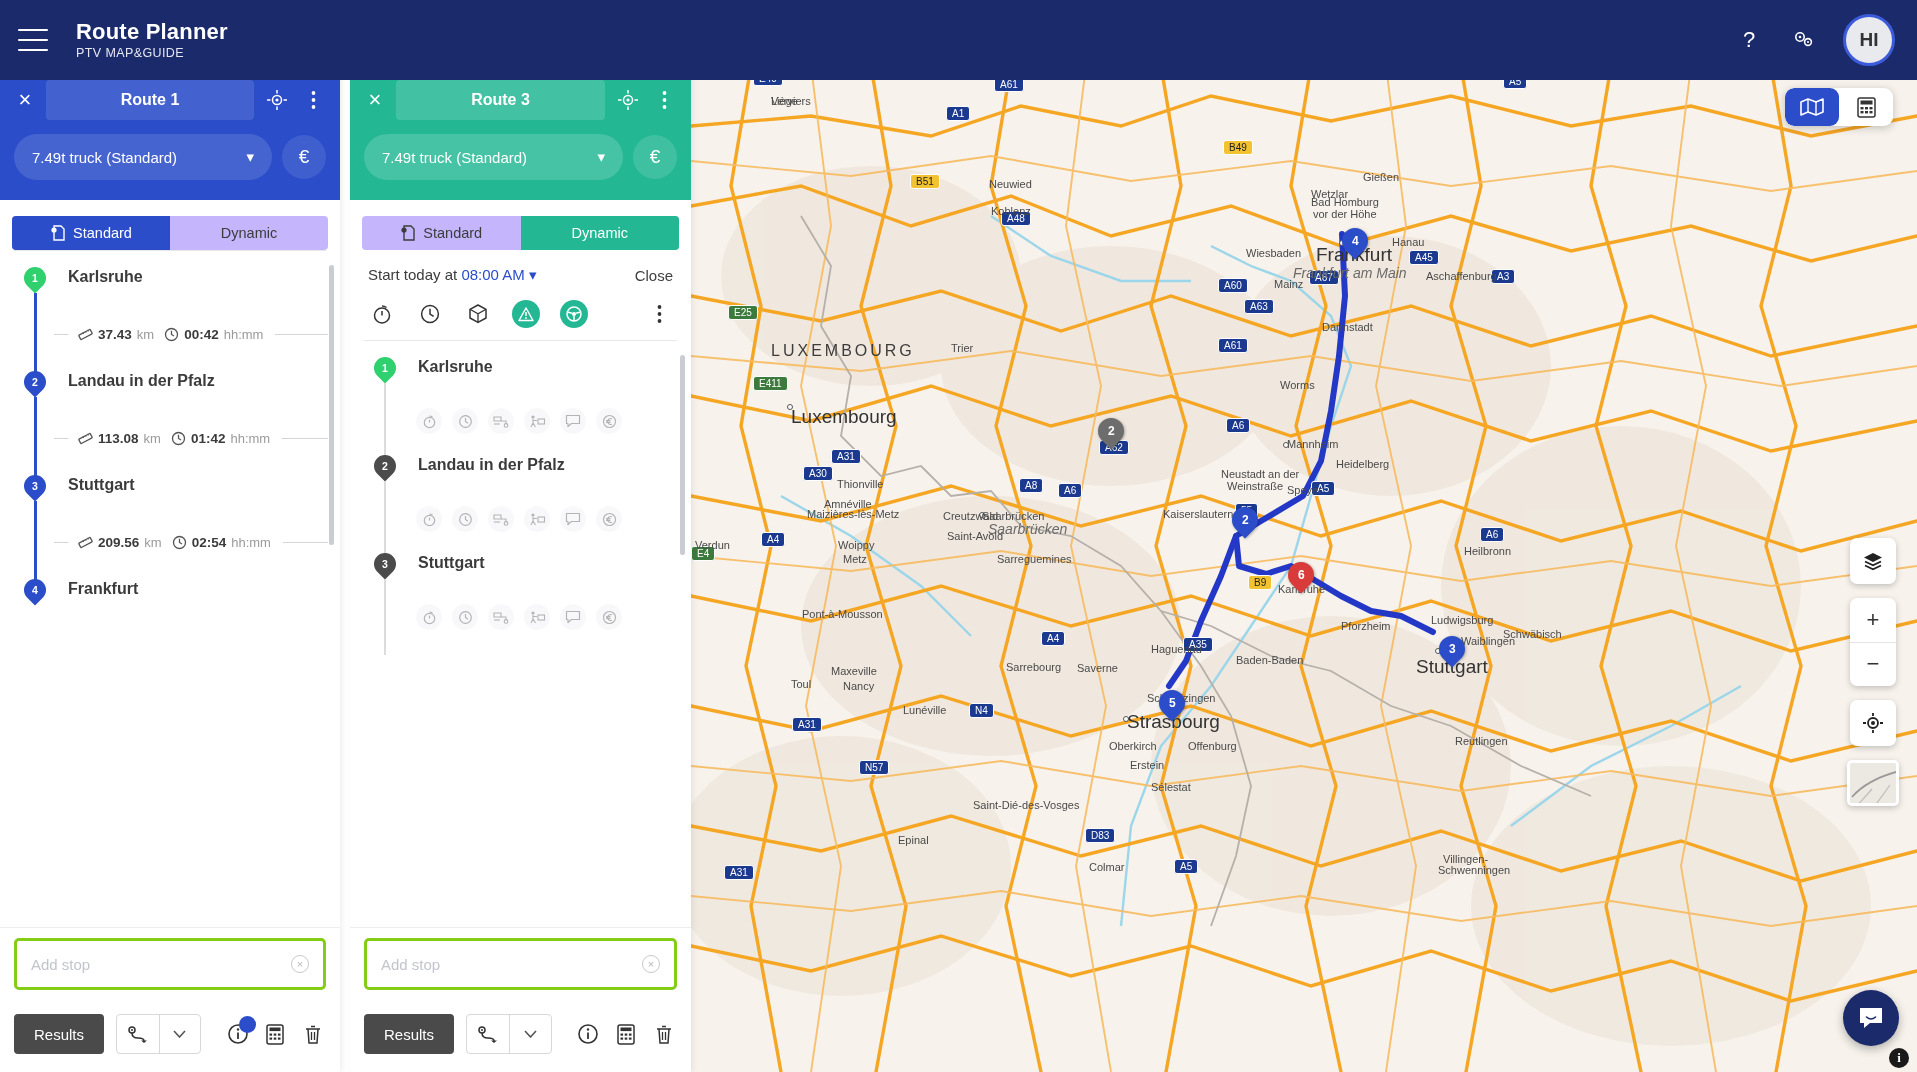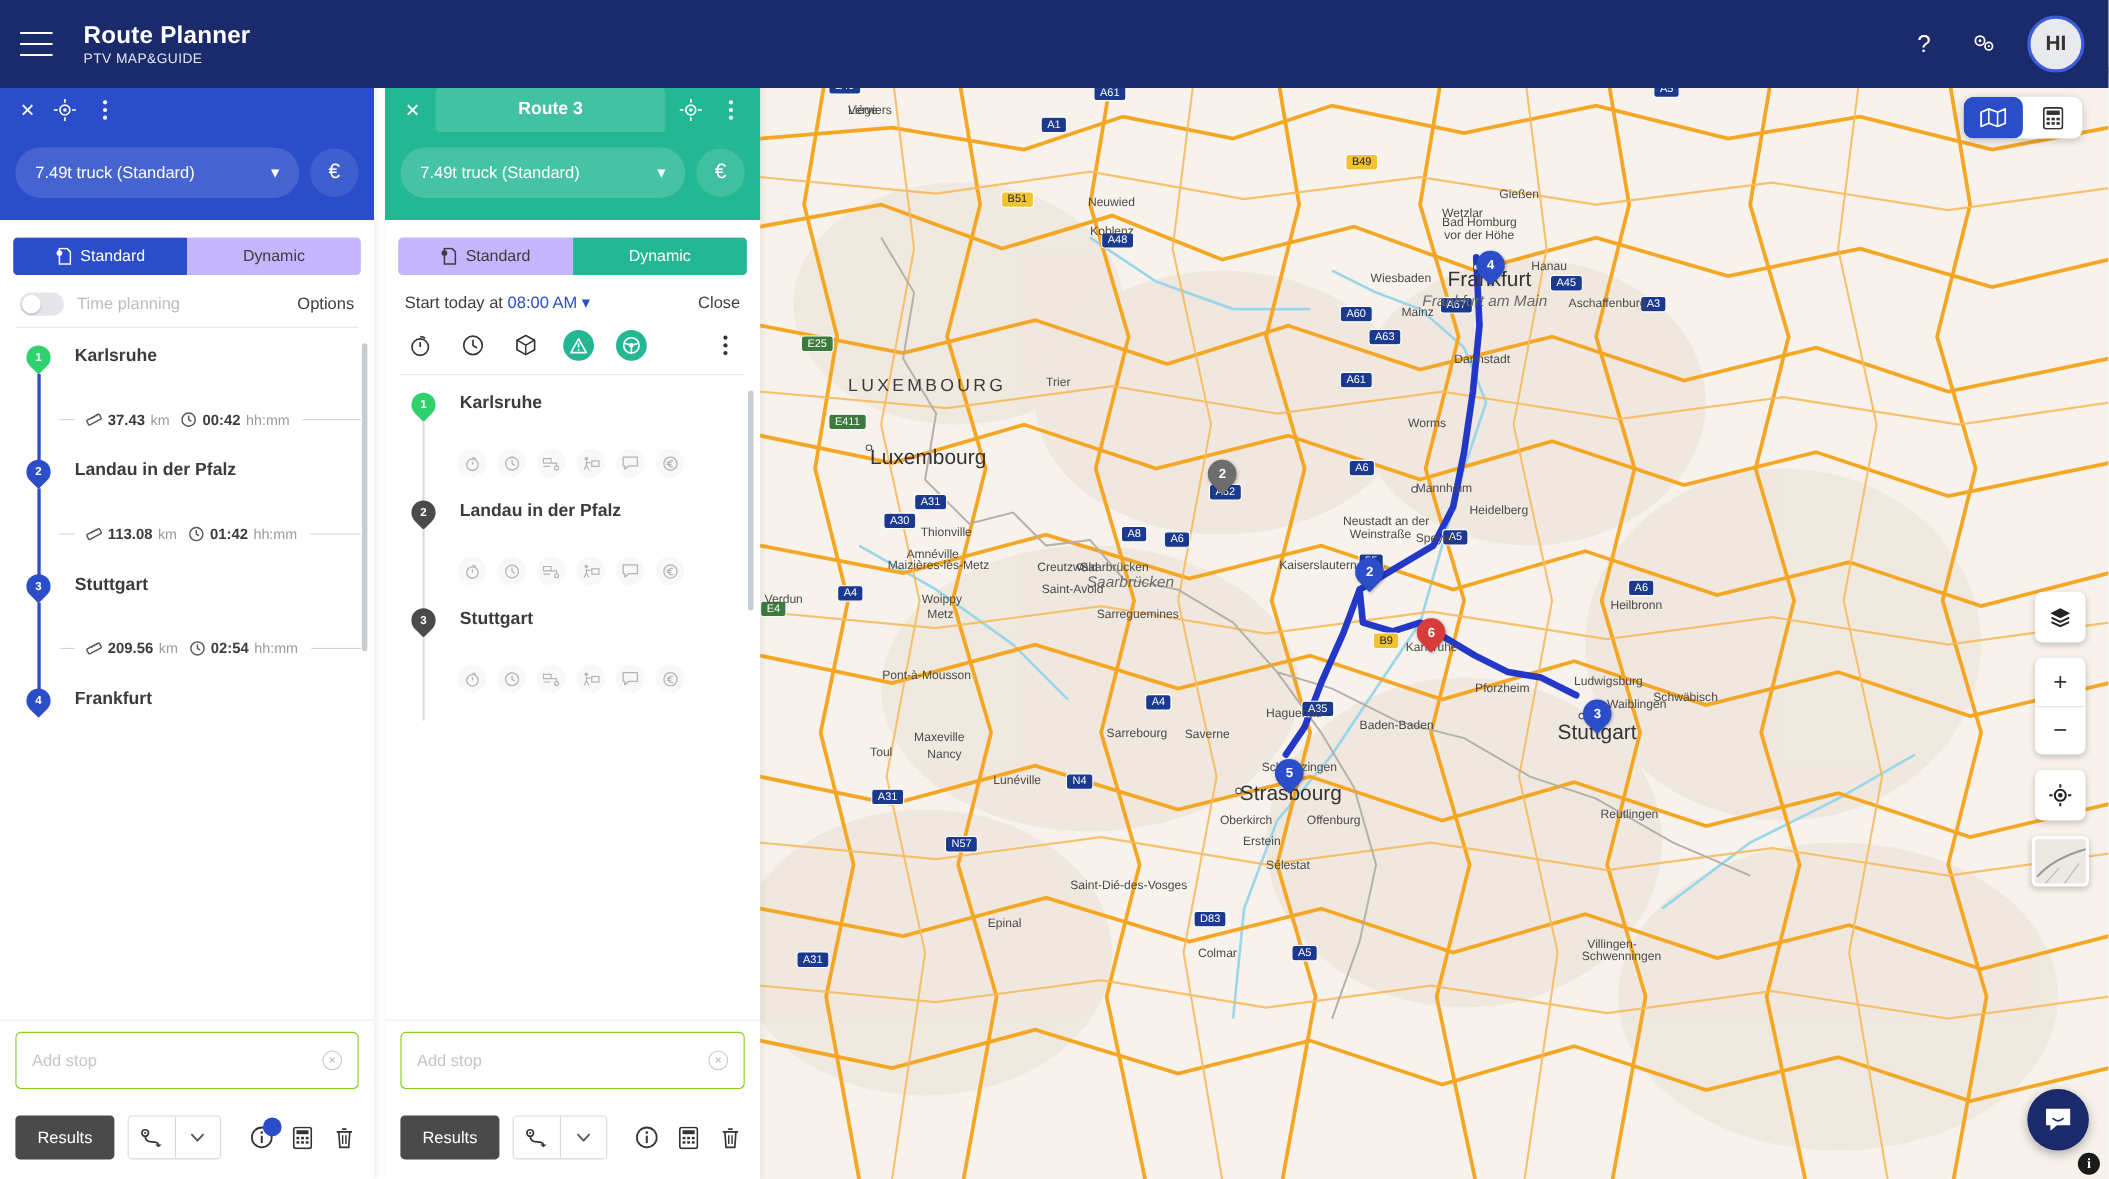--- a/index.html
+++ b/index.html
@@ -150,21 +150,21 @@
   .leg .dash { width: 14px; height: 1px; background: #d4d4d4; margin-left: 30px; }
   .leg .metric { display: flex; align-items: center; gap: 5px; margin-left: 10px; font-size: 13px; }
   .leg .metric b { color: #3b3b3b; font-size: 13.5px; }
   .leg .metric i { color: #9a9a9a; font-style: normal; }
   .leg .dash-long { flex: 1; height: 1px; background: #d4d4d4; margin: 0 12px; }
   .leg-icons { display: flex; align-items: center; gap: 10px; margin-left: 42px; }
   .lgi { width: 26px; height: 26px; border-radius: 50%; background: #f4f4f6;
      display: flex; align-items: center; justify-content: center; opacity: .55; cursor: pointer; }
 
   .addstop-wrap { padding: 10px 14px 12px; border-top: 1px solid #eceef0; }
-  .addstop { height: 52px; border: 1px solid #84cc16; border-radius: 5px; display: flex;
+  .addstop { height: 52px; border: 3px solid #84cc16; border-radius: 5px; display: flex;
      align-items: center; padding: 0 14px; }
   .addstop input { border: none; outline: none; flex: 1; font-size: 15px; color: #555;
      font-family: "Liberation Sans", sans-serif; background: transparent; }
   .addstop input::placeholder { color: #c2c5cb; }
   .clear-ico { width: 18px; height: 18px; border: 1.3px solid #c8cace; border-radius: 50%;
      display: flex; align-items: center; justify-content: center; font-size: 11px; color: #b5b7bb; cursor: pointer; }
 
   .bottombar { display: flex; align-items: center; gap: 12px; padding: 12px 14px 18px; }
   .btn-results { background: #4a4a4a; color: #fff; border: none; border-radius: 4px;
      padding: 0 20px; height: 40px; font-size: 15px; cursor: pointer; font-family: "Liberation Sans", sans-serif; }
@@ -472,20 +472,21 @@
         <path d="M8.5 11 q4.5 4 9 0" stroke="#1b2a6b" stroke-width="1.6" fill="none" stroke-linecap="round"></path>
       </svg>
     </div>
     <div class="infobadge">i</div>
   </div>
 
   <div class="panel" id="panel1">
     <div class="panel-head">
       <div class="ph-row1">
         <div class="ph-close">×</div>
+        <div class="ph-name">Route 1</div>
         <div class="ph-ico">
           <svg width="22" height="22" viewBox="0 0 22 22">
             <circle cx="11" cy="11" r="4.5" fill="none" stroke="#fff" stroke-width="1.5"></circle>
             <circle cx="11" cy="11" r="1.6" fill="#fff"></circle>
             <path d="M11 1 L11 4.5 M11 17.5 L11 21 M1 11 L4.5 11 M17.5 11 L21 11" stroke="#fff" stroke-width="1.5"></path>
           </svg>
         </div>
         <div class="ph-ico">
           <svg width="5" height="20" viewBox="0 0 5 20">
               <circle cx="2.5" cy="3" r="1.9" fill="#fff"></circle>
@@ -509,29 +510,20 @@
           <path d="M4 1 h7 l3 3 v11 h-10 z" fill="none" stroke="#fff" stroke-width="1.4"></path>
           <circle cx="4" cy="5" r="2.6" fill="#fff"></circle>
         </svg>
         <span>Standard</span>
       </div>
       <div class="mtab">
         <span>Dynamic</span>
       </div>
     </div>
 
-    <div class="opts-row">
-      <div class="toggle-wrap">
-        <div class="toggle">
-            <div class="knob"></div>
-          </div>
-        <div class="t-label">Time planning</div>
-      </div>
-      <div class="opts-link">Options</div>
-    </div>
 
     <div class="divider"></div>
 
     <div class="stops" id="p1-stops">
       <div class="scroll-thumb" style="top:14px; height:280px; right:6px"></div>
     <div class="stop-row">
           <div class="pin green">
             <span>1</span>
           </div>
           <div class="stop-name">Karlsruhe</div>

